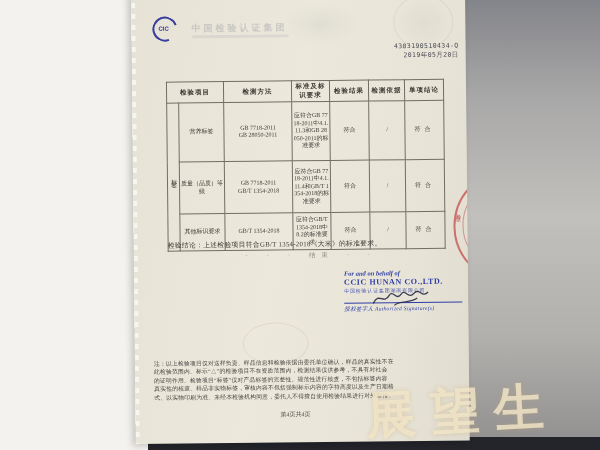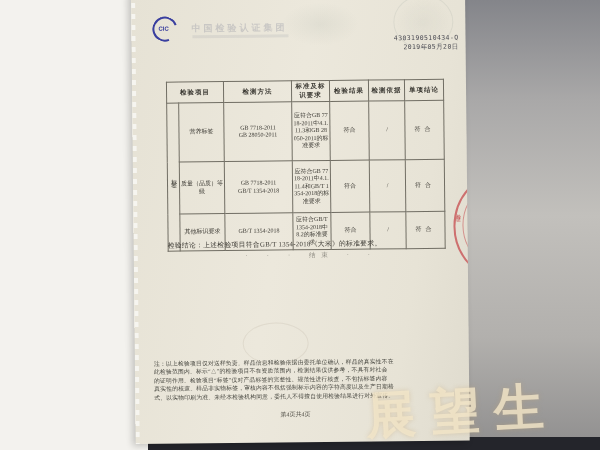--- a/index.html
+++ b/index.html
@@ -20,21 +20,21 @@
     border-right-color:transparent;border-radius:50%;transform:rotate(25deg);}
   .logo-text{position:absolute;left:6px;top:9px;font-family:"Liberation Sans",sans-serif;
     font-size:6px;font-weight:bold;color:#3a3f9f;letter-spacing:0;}
   .org-ghost{position:absolute;left:60px;top:31px;font-size:9px;letter-spacing:3px;
     color:rgba(125,130,148,0.30);font-weight:bold;}
   .ghost-bar{position:absolute;left:61px;top:44px;width:96px;height:3px;background:rgba(130,135,150,0.14);}
   .ghost-stamp-a{position:absolute;left:150px;top:12px;width:78px;height:44px;border-radius:50%;
     background:radial-gradient(ellipse,rgba(140,152,142,0.12),rgba(140,152,142,0) 70%);}
   .ghost-stamp-b{position:absolute;left:262px;top:6px;width:58px;height:52px;border-radius:50%;
     border:1px solid rgba(135,148,140,0.14);background:radial-gradient(ellipse,rgba(140,152,142,0.08),rgba(140,152,142,0) 65%);}
-  .docmeta{position:absolute;right:7px;top:45px;text-align:right;
+  .docmeta{position:absolute;right:7px;top:53px;text-align:right;
     font-family:"DejaVu Sans Mono",monospace;font-size:6.5px;line-height:8.5px;color:#4c4c54;letter-spacing:0.4px;}
   
   table.res{position:absolute;left:34px;top:90px;width:277px;border-collapse:collapse;table-layout:fixed;}
   table.res col.c0{width:12px}table.res col.c1{width:45px}table.res col.c2{width:68px}
   table.res col.c3{width:38px}table.res col.c4{width:39px}table.res col.c5{width:36px}table.res col.c6{width:39px}
   table.res th,table.res td{border:1px solid #716e64;color:#3c3a34;text-align:center;
     vertical-align:middle;padding:1px;overflow:hidden;}
   table.res th{font-size:6.5px;font-weight:bold;height:15px;letter-spacing:1px;}
   table.res td{font-size:6px;line-height:7.5px;}
   td.vlabel{writing-mode:vertical-rl;text-orientation:upright;letter-spacing:3px;font-size:6.5px;}
@@ -143,20 +143,31 @@
         <td>符合</td>
         <td>/</td>
         <td class="concl">符合</td>
       </tr>
     </tbody>
       </table>
 
     <div class="conclusion">检验结论：上述检验项目符合GB/T 1354-2018《大米》的标准要求。</div>
     <div class="endmark">·　　·　　·　　结 束　　·　　·</div>
 
+    <div class="sig">
+      <div class="sig-fob">For and on behalf of</div>
+      <div class="sig-en">CCIC HUNAN CO.,LTD.</div>
+      <div class="sig-cn">中国检验认证集团湖南有限公司</div>
+      <svg class="sig-hand" width="62" height="26" viewBox="0 0 62 26">
+        <path d="M3 18 C9 6 13 20 19 10 C23 4 26 16 31 9 C35 3 38 15 44 8 C49 2 52 14 58 7" stroke="#1d1f3e" stroke-width="1.3" fill="none"></path>
+        <path d="M24 20 C31 14 39 19 47 13" stroke="#1d1f3e" stroke-width="1" fill="none"></path>
+      </svg>
+      <div class="sig-rule"></div>
+      <div class="sig-auth">授权签字人 Authorized Signature(s)</div>
+    </div>
 
     <div class="seal">
       <div class="seal-inner"></div>
       <div class="seal-txt">检验认证</div>
     </div>
 
     <div class="ghost-circle"></div>
 
     <div class="notes">
       <div class="note-line">注：以上检验项目仅对送样负责。样品信息和检验依据由委托单位确认，样品的真实性不在</div>

